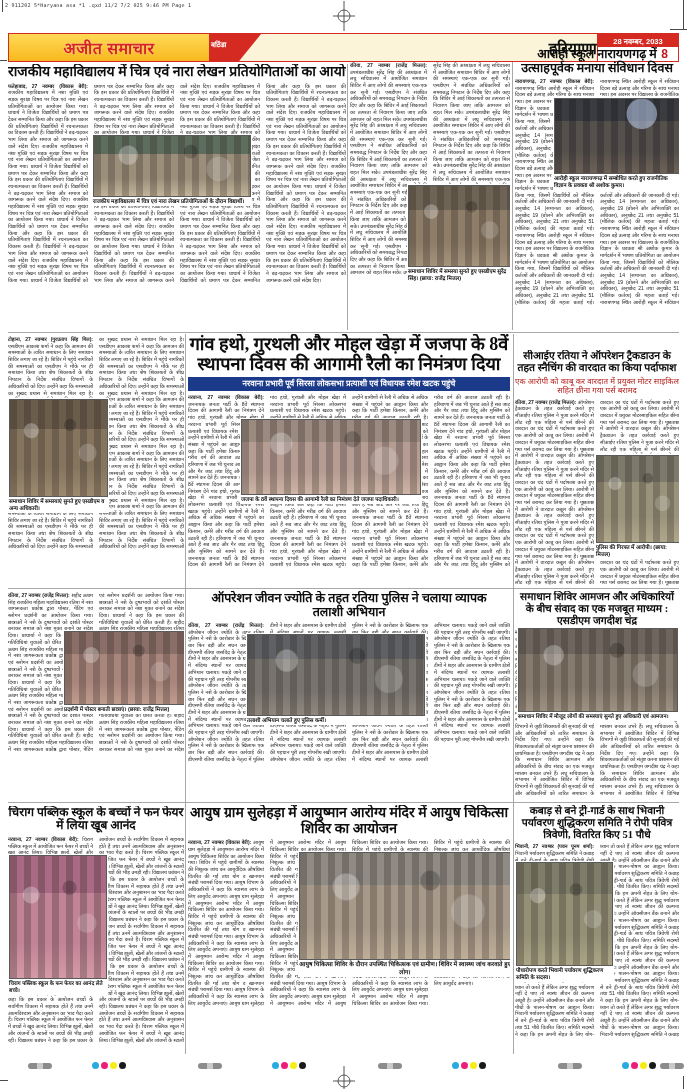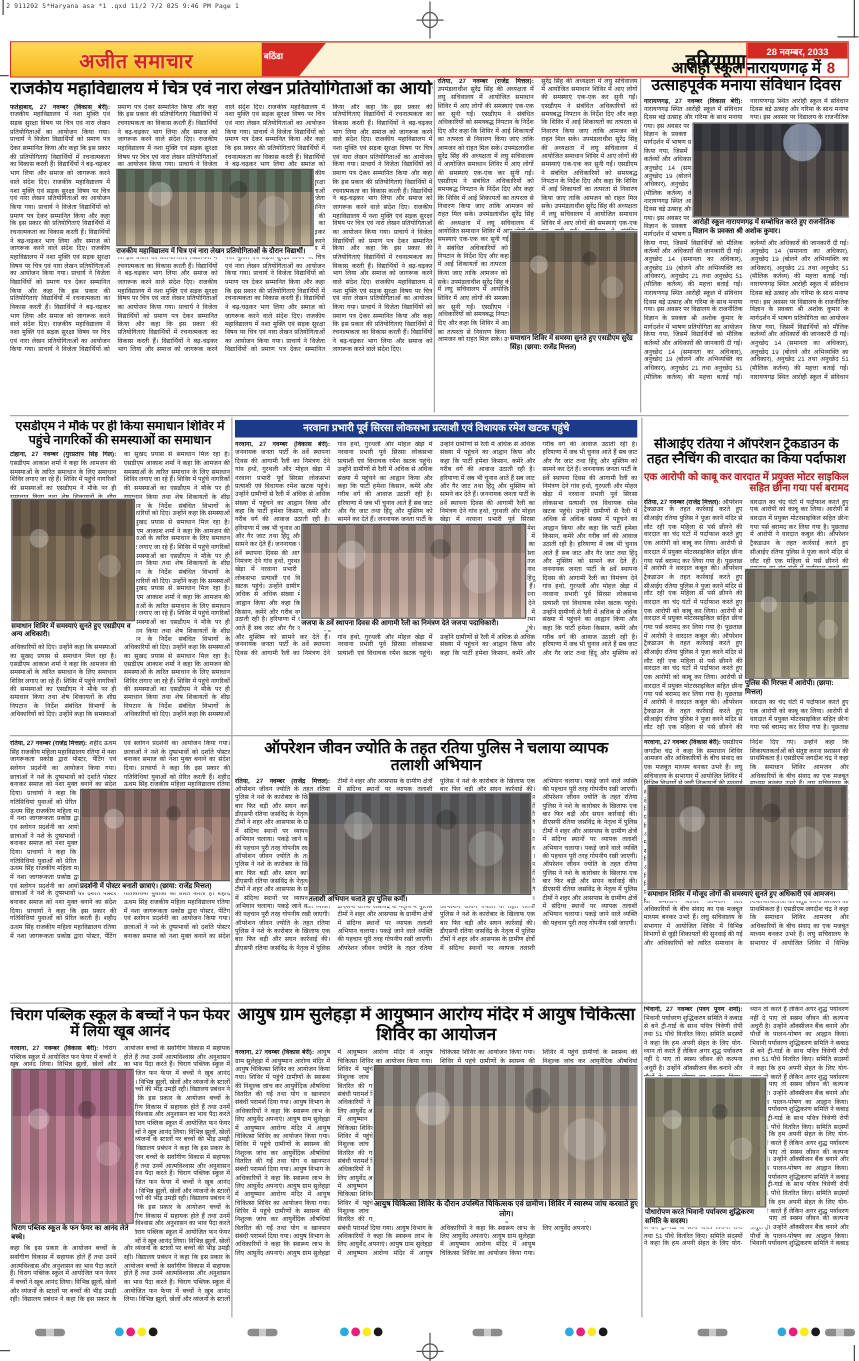--- a/index.html
+++ b/index.html
@@ -27,21 +27,21 @@
   .section-title{font-weight:bold;color:#111;font-size:16px;}
   .mast-date{flex:0 0 80px;border-left:1.5px solid #d42a22;display:flex;flex-direction:column;}
   .date-strip{background:#d42a22;color:#fff;font-size:7.5px;font-weight:bold;text-align:center;padding:2px 0 1px;}
   .page-num{flex:1;display:flex;align-items:center;justify-content:flex-end;padding-right:10px;color:#c0181c;font-weight:bold;font-size:12px;background:#fff;}
 
   
   .article{position:absolute;overflow:hidden;box-sizing:border-box;}
   .headline{font-weight:bold;color:#0d0d0d;text-align:center;line-height:1.12;margin:0 0 3px 0;font-family:"Liberation Serif","DejaVu Serif",serif;}
   .one-line{white-space:nowrap;overflow:hidden;}
   .subhead-navy{background:#1c3a8a;color:#fff;font-weight:bold;text-align:center;font-size:8px;padding:2.5px 2px;margin:2px 0 3px;line-height:1.1;}
-  .subhead-red{color:#b5201d;font-weight:bold;text-align:right;font-size:8px;line-height:1.2;margin:1px 0 3px;}
+  .subhead-red{color:#b5201d;font-weight:normal;text-align:center;font-size:8px;line-height:1.2;margin:1px 0 3px;}
   .body{font-size:5px;line-height:1.34;color:#1c1c1c;text-align:justify;overflow:hidden;}
   .cols2{column-count:2;column-gap:6px;}
   .cols4{column-count:4;column-gap:6px;}
   .dateline{font-weight:bold;}
   .photo-wrap{position:absolute;background:#fff;padding:1px;}
   .photo{width:100%;border:1px solid #5a5a5a;box-sizing:border-box;
     background:
       radial-gradient(circle at 22% 32%,rgba(255,255,255,.28) 0 7%,transparent 8%),
       radial-gradient(circle at 62% 26%,rgba(0,0,0,.22) 0 6%,transparent 7%),
       radial-gradient(circle at 80% 55%,rgba(255,255,255,.18) 0 9%,transparent 10%),
@@ -134,32 +134,32 @@
       <b class="dateline">नारायणगढ़, 27 नवम्बर (विकास बेरी):</b>
       <span>नारायणगढ़ स्थित आरोही स्कूल में संविधान दिवस बड़े उत्साह और गरिमा के साथ मनाया गया। इस अवसर पर विद्यालय के राजनीतिक विज्ञान के प्रवक्ता श्री अशोक कुमार के मार्गदर्शन में भाषण प्रतियोगिता का आयोजन किया गया, जिसमें विद्यार्थियों को मौलिक कर्तव्यों और अधिकारों की जानकारी दी गई। अनुच्छेद 14 (समानता का अधिकार), अनुच्छेद 19 (बोलने और अभिव्यक्ति का अधिकार), अनुच्छेद 21 तथा अनुच्छेद 51 (मौलिक कर्तव्य) की महत्ता बताई गई। नारायणगढ़ स्थित आरोही स्कूल में संविधान दिवस बड़े उत्साह और गरिमा के साथ मनाया गया। इस अवसर पर विद्यालय के राजनीतिक विज्ञान के प्रवक्ता श्री अशोक कुमार के मार्गदर्शन में भाषण प्रतियोगिता का आयोजन किया गया, जिसमें विद्यार्थियों को मौलिक कर्तव्यों और अधिकारों की जानकारी दी गई। अनुच्छेद 14 (समानता का अधिकार), अनुच्छेद 19 (बोलने और अभिव्यक्ति का अधिकार), अनुच्छेद 21 तथा अनुच्छेद 51 (मौलिक कर्तव्य) की महत्ता बताई गई। नारायणगढ़ स्थित आरोही स्कूल में संविधान दिवस बड़े उत्साह और गरिमा के साथ मनाया गया। इस अवसर पर विद्यालय के राजनीतिक विज्ञान के प्रवक्ता श्री अशोक कुमार के मार्गदर्शन में भाषण प्रतियोगिता का आयोजन किया गया, जिसमें विद्यार्थियों को मौलिक कर्तव्यों और अधिकारों की जानकारी दी गई। अनुच्छेद 14 (समानता का अधिकार), अनुच्छेद 19 (बोलने और अभिव्यक्ति का अधिकार), अनुच्छेद 21 तथा अनुच्छेद 51 (मौलिक कर्तव्य) की महत्ता बताई गई। नारायणगढ़ स्थित आरोही स्कूल में संविधान दिवस बड़े उत्साह और गरिमा के साथ मनाया गया। इस अवसर पर विद्यालय के राजनीतिक विज्ञान के प्रवक्ता श्री अशोक कुमार के मार्गदर्शन में भाषण प्रतियोगिता का आयोजन किया गया, जिसमें विद्यार्थियों को मौलिक कर्तव्यों और अधिकारों की जानकारी दी गई। अनुच्छेद 14 (समानता का अधिकार), अनुच्छेद 19 (बोलने और अभिव्यक्ति का अधिकार), अनुच्छेद 21 तथा अनुच्छेद 51 (मौलिक कर्तव्य) की महत्ता बताई गई। नारायणगढ़ स्थित आरोही स्कूल में संविधान दिवस बड़े उत्साह और गरिमा के साथ मनाया गया। इस अवसर पर विद्यालय के राजनीतिक विज्ञान के प्रवक्ता श्री अशोक कुमार के मार्गदर्शन में भाषण प्रतियोगिता का आयोजन किया गया, जिसमें विद्यार्थियों को मौलिक कर्तव्यों और अधिकारों की जानकारी दी गई। अनुच्छेद 14 (समानता का अधिकार), अनुच्छेद 19 (बोलने और अभिव्यक्ति का अधिकार), अनुच्छेद 21 तथा अनुच्छेद 51 (मौलिक कर्तव्य) की महत्ता बताई गई। नारायणगढ़ स्थित आरोही स्कूल में संविधान दिवस बड़े उत्साह और गरिमा के साथ मनाया गया। इस अवसर पर विद्यालय के राजनीतिक विज्ञान के प्रवक्ता श्री अशोक कुमार के मार्गदर्शन में भाषण प्रतियोगिता का आयोजन किया गया, जिसमें विद्यार्थियों को मौलिक कर्तव्यों और अधिकारों की जानकारी दी गई। अनुच्छेद 14 (समानता का अधिकार), अनुच्छेद 19 (बोलने और अभिव्यक्ति का अधिकार), अनुच्छेद 21 तथा अनुच्छेद 51 (मौलिक कर्तव्य) की महत्ता बताई गई। नारायणगढ़ स्थित आरोही स्कूल में संविधान दिवस बड़े उत्साह और गरिमा के साथ मनाया गया। इस अवसर पर विद्यालय के राजनीतिक विज्ञान के प्रवक्ता श्री अशोक कुमार के मार्गदर्शन में भाषण प्रतियोगिता का आयोजन किया गया, जिसमें विद्यार्थियों को मौलिक कर्तव्यों और अधिकारों की जानकारी दी गई। अनुच्छेद 14 (समानता का अधिकार), अनुच्छेद 19 (बोलने और अभिव्यक्ति का अधिकार), अनुच्छेद 21 तथा अनुच्छेद 51 (मौलिक कर्तव्य) की महत्ता बताई गई। नारायणगढ़ स्थित आरोही स्कूल में संविधान दिवस बड़े उत्साह और गरिमा के साथ मनाया गया। इस अवसर पर विद्यालय के राजनीतिक विज्ञान के प्रवक्ता श्री अशोक कुमार के मार्गदर्शन में भाषण प्रतियोगिता का आयोजन किया गया, जिसमें विद्यार्थियों को मौलिक कर्तव्यों और अधिकारों की जानकारी दी गई। अनुच्छेद 14 (समानता का अधिकार), अनुच्छेद 19 (बोलने और अभिव्यक्ति का अधिकार), अनुच्छेद 21 तथा अनुच्छेद 51 (मौलिक कर्तव्य) की महत्ता बताई गई। </span>
     </div>
     <div class="photo-wrap" style="left:38px;top:50px;width:126px">
       <div class="photo pC" style="height:76px;background-image:radial-gradient(circle at 70% 20%,rgba(200,220,255,.5) 0 14%,transparent 15%),repeating-linear-gradient(90deg,rgba(20,20,30,.3) 0 7px,rgba(0,0,0,0) 7px 14px),linear-gradient(180deg,#3a3c40 0 30%,#55504b 30% 70%,#6e6257 100%)"></div>
       <div class="caption">आरोही स्कूल नारायणगढ़ में सम्बोधित करते हुए राजनीतिक विज्ञान के प्रवक्ता श्री अशोक कुमार।</div>
     </div>
   </div>
 
   <div class="article" style="left:8px;top:336px;width:176px;height:248px">
-    <div class="headline" style="font-size:10px">एसडीएम ने मौके पर ही किया समाधान शिविर में पहुंचे नागरिकों की समस्याओं का समाधान</div>
     <div class="body cols2" style="height:215px">
       <b class="dateline">टोहाना, 27 नवम्बर (गुरप्रताप सिंह गिल):</b>
       <span>एसडीएम आकाश शर्मा ने कहा कि आमजन की समस्याओं के त्वरित समाधान के लिए समाधान शिविर लगाए जा रहे हैं। शिविर में पहुंचे नागरिकों की समस्याओं का एसडीएम ने मौके पर ही समाधान किया तथा शेष शिकायतों के शीघ्र निपटान के निर्देश संबंधित विभागों के अधिकारियों को दिए। उन्होंने कहा कि समस्याओं का सुखद प्रयास से समाधान मिल रहा है। एसडीएम आकाश शर्मा ने कहा कि आमजन की समस्याओं के त्वरित समाधान के लिए समाधान शिविर लगाए जा रहे हैं। शिविर में पहुंचे नागरिकों की समस्याओं का एसडीएम ने मौके पर ही समाधान किया तथा शेष शिकायतों के शीघ्र निपटान के निर्देश संबंधित विभागों के अधिकारियों को दिए। उन्होंने कहा कि समस्याओं का सुखद प्रयास से समाधान मिल रहा है। एसडीएम आकाश शर्मा ने कहा कि आमजन की समस्याओं के त्वरित समाधान के लिए समाधान शिविर लगाए जा रहे हैं। शिविर में पहुंचे नागरिकों की समस्याओं का एसडीएम ने मौके पर ही समाधान किया तथा शेष शिकायतों के शीघ्र निपटान के निर्देश संबंधित विभागों के अधिकारियों को दिए। उन्होंने कहा कि समस्याओं का सुखद प्रयास से समाधान मिल रहा है। एसडीएम आकाश शर्मा ने कहा कि आमजन की समस्याओं के त्वरित समाधान के लिए समाधान शिविर लगाए जा रहे हैं। शिविर में पहुंचे नागरिकों की समस्याओं का एसडीएम ने मौके पर ही समाधान किया तथा शेष शिकायतों के शीघ्र निपटान के निर्देश संबंधित विभागों के अधिकारियों को दिए। उन्होंने कहा कि समस्याओं का सुखद प्रयास से समाधान मिल रहा है। एसडीएम आकाश शर्मा ने कहा कि आमजन की समस्याओं के त्वरित समाधान के लिए समाधान शिविर लगाए जा रहे हैं। शिविर में पहुंचे नागरिकों की समस्याओं का एसडीएम ने मौके पर ही समाधान किया तथा शेष शिकायतों के शीघ्र निपटान के निर्देश संबंधित विभागों के अधिकारियों को दिए। उन्होंने कहा कि समस्याओं का सुखद प्रयास से समाधान मिल रहा है। एसडीएम आकाश शर्मा ने कहा कि आमजन की समस्याओं के त्वरित समाधान के लिए समाधान शिविर लगाए जा रहे हैं। शिविर में पहुंचे नागरिकों की समस्याओं का एसडीएम ने मौके पर ही समाधान किया तथा शेष शिकायतों के शीघ्र निपटान के निर्देश संबंधित विभागों के अधिकारियों को दिए। उन्होंने कहा कि समस्याओं का सुखद प्रयास से समाधान मिल रहा है। एसडीएम आकाश शर्मा ने कहा कि आमजन की समस्याओं के त्वरित समाधान के लिए समाधान शिविर लगाए जा रहे हैं। शिविर में पहुंचे नागरिकों की समस्याओं का एसडीएम ने मौके पर ही समाधान किया तथा शेष शिकायतों के शीघ्र निपटान के निर्देश संबंधित विभागों के अधिकारियों को दिए। उन्होंने कहा कि समस्याओं का सुखद प्रयास से समाधान मिल रहा है। एसडीएम आकाश शर्मा ने कहा कि आमजन की समस्याओं के त्वरित समाधान के लिए समाधान शिविर लगाए जा रहे हैं। शिविर में पहुंचे नागरिकों की समस्याओं का एसडीएम ने मौके पर ही समाधान किया तथा शेष शिकायतों के शीघ्र निपटान के निर्देश संबंधित विभागों के अधिकारियों को दिए। उन्होंने कहा कि समस्याओं का सुखद प्रयास से समाधान मिल रहा है। एसडीएम आकाश शर्मा ने कहा कि आमजन की समस्याओं के त्वरित समाधान के लिए समाधान शिविर लगाए जा रहे हैं। शिविर में पहुंचे नागरिकों की समस्याओं का एसडीएम ने मौके पर ही समाधान किया तथा शेष शिकायतों के शीघ्र निपटान के निर्देश संबंधित विभागों के अधिकारियों को दिए। उन्होंने कहा कि समस्याओं का सुखद प्रयास से समाधान मिल रहा है। एसडीएम आकाश शर्मा ने कहा कि आमजन की समस्याओं के त्वरित समाधान के लिए समाधान शिविर लगाए जा रहे हैं। शिविर में पहुंचे नागरिकों की समस्याओं का एसडीएम ने मौके पर ही समाधान किया तथा शेष शिकायतों के शीघ्र निपटान के निर्देश संबंधित विभागों के अधिकारियों को दिए। उन्होंने कहा कि समस्याओं का सुखद प्रयास से समाधान मिल रहा है। </span>
     </div>
     <div class="photo-wrap" style="left:0;top:62px;width:99px">
       <div class="photo pD" style="height:98px"></div>
       <div class="caption">समाधान शिविर में समस्याएं सुनते हुए एसडीएम व अन्य अधिकारी।</div>
     </div>
   </div>
 
   <div class="article" style="left:188px;top:334px;width:322px;height:252px">
+    <div class="headline" style="font-size:18px">गांव हथो, गुरथली और मोहल खेड़ा में जजपा के 8वें स्थापना दिवस की आगामी रैली का निमंत्रण दिया</div>
     <div class="subhead-navy">नरवाना प्रभारी पूर्व सिरसा लोकसभा प्रत्याशी एवं विधायक रमेश खटक पहुंचे</div>
     <div class="body cols4" style="height:175px">
       <b class="dateline">नरवाना, 27 नवम्बर (विकास बेरी):</b>
       <span>जननायक जनता पार्टी के 8वें स्थापना दिवस की आगामी रैली का निमंत्रण देने गांव हथो, गुरथली और मोहल खेड़ा में नरवाना प्रभारी पूर्व सिरसा लोकसभा प्रत्याशी एवं विधायक रमेश खटक पहुंचे। उन्होंने ग्रामीणों से रैली में अधिक से अधिक संख्या में पहुंचने का आह्वान किया और कहा कि पार्टी हमेशा किसान, कमेरे और गरीब वर्ग की आवाज उठाती रही है। हरियाणा में जब भी चुनाव आते हैं सब जाट और गैर जाट तथा हिंदू और मुस्लिम को सामने कर देते हैं। जननायक जनता पार्टी के 8वें स्थापना दिवस की आगामी रैली का निमंत्रण देने गांव हथो, गुरथली और मोहल खेड़ा में नरवाना प्रभारी पूर्व सिरसा लोकसभा प्रत्याशी एवं विधायक रमेश खटक पहुंचे। उन्होंने ग्रामीणों से रैली में अधिक से अधिक संख्या में पहुंचने का आह्वान किया और कहा कि पार्टी हमेशा किसान, कमेरे और गरीब वर्ग की आवाज उठाती रही है। हरियाणा में जब भी चुनाव आते हैं सब जाट और गैर जाट तथा हिंदू और मुस्लिम को सामने कर देते हैं। जननायक जनता पार्टी के 8वें स्थापना दिवस की आगामी रैली का निमंत्रण देने गांव हथो, गुरथली और मोहल खेड़ा में नरवाना प्रभारी पूर्व सिरसा लोकसभा प्रत्याशी एवं विधायक रमेश खटक पहुंचे। उन्होंने ग्रामीणों से रैली में अधिक से अधिक संख्या में पहुंचने का आह्वान किया और कहा कि पार्टी हमेशा किसान, कमेरे और गरीब वर्ग की आवाज उठाती रही है। हरियाणा में जब भी चुनाव आते हैं सब जाट और गैर जाट तथा हिंदू और मुस्लिम को सामने कर देते हैं। जननायक जनता पार्टी के 8वें स्थापना दिवस की आगामी रैली का निमंत्रण देने गांव हथो, गुरथली और मोहल खेड़ा में नरवाना प्रभारी पूर्व सिरसा लोकसभा प्रत्याशी एवं विधायक रमेश खटक पहुंचे। उन्होंने ग्रामीणों से रैली में अधिक से अधिक संख्या में पहुंचने का आह्वान किया और कहा कि पार्टी हमेशा किसान, कमेरे और गरीब वर्ग की आवाज उठाती रही है। हरियाणा में जब भी चुनाव आते हैं सब जाट और गैर जाट तथा हिंदू और मुस्लिम को सामने कर देते हैं। जननायक जनता पार्टी के 8वें स्थापना दिवस की आगामी रैली का निमंत्रण देने गांव हथो, गुरथली और मोहल खेड़ा में नरवाना प्रभारी पूर्व सिरसा लोकसभा प्रत्याशी एवं विधायक रमेश खटक पहुंचे। उन्होंने ग्रामीणों से रैली में अधिक से अधिक संख्या में पहुंचने का आह्वान किया और कहा कि पार्टी हमेशा किसान, कमेरे और गरीब वर्ग की आवाज उठाती रही है। हरियाणा में जब भी चुनाव आते हैं सब जाट और गैर जाट तथा हिंदू और मुस्लिम को सामने कर देते हैं। जननायक जनता पार्टी के 8वें स्थापना दिवस की आगामी रैली का निमंत्रण देने गांव हथो, गुरथली और मोहल खेड़ा में नरवाना प्रभारी पूर्व सिरसा लोकसभा प्रत्याशी एवं विधायक रमेश खटक पहुंचे। उन्होंने ग्रामीणों से रैली में अधिक से अधिक संख्या में पहुंचने का आह्वान किया और कहा कि पार्टी हमेशा किसान, कमेरे और गरीब वर्ग की आवाज उठाती रही है। हरियाणा में जब भी चुनाव आते हैं सब जाट और गैर जाट तथा हिंदू और मुस्लिम को सामने कर देते हैं। जननायक जनता पार्टी के 8वें स्थापना दिवस की आगामी रैली का निमंत्रण देने गांव हथो, गुरथली और मोहल खेड़ा में नरवाना प्रभारी पूर्व सिरसा लोकसभा प्रत्याशी एवं विधायक रमेश खटक पहुंचे। उन्होंने ग्रामीणों से रैली में अधिक से अधिक संख्या में पहुंचने का आह्वान किया और कहा कि पार्टी हमेशा किसान, कमेरे और गरीब वर्ग की आवाज उठाती रही है। हरियाणा में जब भी चुनाव आते हैं सब जाट और गैर जाट तथा हिंदू और मुस्लिम को सामने कर देते हैं। जननायक जनता पार्टी के 8वें स्थापना दिवस की आगामी रैली का निमंत्रण देने गांव हथो, गुरथली और मोहल खेड़ा में नरवाना प्रभारी पूर्व सिरसा लोकसभा प्रत्याशी एवं विधायक रमेश खटक पहुंचे। उन्होंने ग्रामीणों से रैली में अधिक से अधिक संख्या में पहुंचने का आह्वान किया और कहा कि पार्टी हमेशा किसान, कमेरे और गरीब वर्ग की आवाज उठाती रही है। हरियाणा में जब भी चुनाव आते हैं सब जाट और गैर जाट तथा हिंदू और मुस्लिम को सामने कर देते हैं। जननायक जनता पार्टी के 8वें स्थापना दिवस की आगामी रैली का निमंत्रण देने गांव हथो, गुरथली और मोहल खेड़ा में नरवाना प्रभारी पूर्व सिरसा लोकसभा प्रत्याशी एवं विधायक रमेश खटक पहुंचे। उन्होंने ग्रामीणों से रैली में अधिक से अधिक संख्या में पहुंचने का आह्वान किया और कहा कि पार्टी हमेशा किसान, कमेरे और गरीब वर्ग की आवाज उठाती रही है। हरियाणा में जब भी चुनाव आते हैं सब जाट और गैर जाट तथा हिंदू और मुस्लिम को सामने कर देते हैं। जननायक जनता पार्टी के 8वें स्थापना दिवस की आगामी रैली का निमंत्रण देने गांव हथो, गुरथली और मोहल खेड़ा में नरवाना प्रभारी पूर्व सिरसा लोकसभा प्रत्याशी एवं विधायक रमेश खटक पहुंचे। उन्होंने ग्रामीणों से रैली में अधिक से अधिक संख्या में पहुंचने का आह्वान किया और कहा कि पार्टी हमेशा किसान, कमेरे और गरीब वर्ग की आवाज उठाती रही है। हरियाणा में जब भी चुनाव आते हैं सब जाट और गैर जाट तथा हिंदू और मुस्लिम को सामने कर देते हैं। </span>
     </div>
     <div class="photo-wrap" style="left:52px;top:84px;width:180px">
       <div class="photo pE" style="height:76px"></div>
       <div class="caption">जजपा के 8वें स्थापना दिवस की आगामी रैली का निमंत्रण देते जजपा पदाधिकारी।</div>
     </div>
   </div>
@@ -194,20 +194,21 @@
       <b class="dateline">रतिया, 27 नवम्बर (राजेंद्र मित्तल):</b>
       <span>ऑपरेशन जीवन ज्योति के तहत रतिया पुलिस ने नशे के कारोबार के खिलाफ एक बार फिर बड़ी और सघन कार्रवाई की। डीएसपी रतिया जसविंद्र के नेतृत्व में पुलिस टीमों ने शहर और आसपास के ग्रामीण क्षेत्रों में संदिग्ध स्थानों पर व्यापक तलाशी अभियान चलाया। पकड़े जाने वाले व्यक्ति की पहचान पूरी तरह गोपनीय रखी जाएगी। ऑपरेशन जीवन ज्योति के तहत रतिया पुलिस ने नशे के कारोबार के खिलाफ एक बार फिर बड़ी और सघन कार्रवाई की। डीएसपी रतिया जसविंद्र के नेतृत्व में पुलिस टीमों ने शहर और आसपास के ग्रामीण क्षेत्रों में संदिग्ध स्थानों पर व्यापक तलाशी अभियान चलाया। पकड़े जाने वाले व्यक्ति की पहचान पूरी तरह गोपनीय रखी जाएगी। ऑपरेशन जीवन ज्योति के तहत रतिया पुलिस ने नशे के कारोबार के खिलाफ एक बार फिर बड़ी और सघन कार्रवाई की। डीएसपी रतिया जसविंद्र के नेतृत्व में पुलिस टीमों ने शहर और आसपास के ग्रामीण क्षेत्रों में संदिग्ध स्थानों पर व्यापक तलाशी अभियान चलाया। पकड़े जाने वाले व्यक्ति की पहचान पूरी तरह गोपनीय रखी जाएगी। ऑपरेशन जीवन ज्योति के तहत रतिया पुलिस ने नशे के कारोबार के खिलाफ एक बार फिर बड़ी और सघन कार्रवाई की। डीएसपी रतिया जसविंद्र के नेतृत्व में पुलिस टीमों ने शहर और आसपास के ग्रामीण क्षेत्रों में संदिग्ध स्थानों पर व्यापक तलाशी अभियान चलाया। पकड़े जाने वाले व्यक्ति की पहचान पूरी तरह गोपनीय रखी जाएगी। ऑपरेशन जीवन ज्योति के तहत रतिया पुलिस ने नशे के कारोबार के खिलाफ एक बार फिर बड़ी और सघन कार्रवाई की। डीएसपी रतिया जसविंद्र के नेतृत्व में पुलिस टीमों ने शहर और आसपास के ग्रामीण क्षेत्रों में संदिग्ध स्थानों पर व्यापक तलाशी अभियान चलाया। पकड़े जाने वाले व्यक्ति की पहचान पूरी तरह गोपनीय रखी जाएगी। ऑपरेशन जीवन ज्योति के तहत रतिया पुलिस ने नशे के कारोबार के खिलाफ एक बार फिर बड़ी और सघन कार्रवाई की। डीएसपी रतिया जसविंद्र के नेतृत्व में पुलिस टीमों ने शहर और आसपास के ग्रामीण क्षेत्रों में संदिग्ध स्थानों पर व्यापक तलाशी अभियान चलाया। पकड़े जाने वाले व्यक्ति की पहचान पूरी तरह गोपनीय रखी जाएगी। ऑपरेशन जीवन ज्योति के तहत रतिया पुलिस ने नशे के कारोबार के खिलाफ एक बार फिर बड़ी और सघन कार्रवाई की। डीएसपी रतिया जसविंद्र के नेतृत्व में पुलिस टीमों ने शहर और आसपास के ग्रामीण क्षेत्रों में संदिग्ध स्थानों पर व्यापक तलाशी अभियान चलाया। पकड़े जाने वाले व्यक्ति की पहचान पूरी तरह गोपनीय रखी जाएगी। ऑपरेशन जीवन ज्योति के तहत रतिया पुलिस ने नशे के कारोबार के खिलाफ एक बार फिर बड़ी और सघन कार्रवाई की। डीएसपी रतिया जसविंद्र के नेतृत्व में पुलिस टीमों ने शहर और आसपास के ग्रामीण क्षेत्रों में संदिग्ध स्थानों पर व्यापक तलाशी अभियान चलाया। पकड़े जाने वाले व्यक्ति की पहचान पूरी तरह गोपनीय रखी जाएगी। ऑपरेशन जीवन ज्योति के तहत रतिया पुलिस ने नशे के कारोबार के खिलाफ एक बार फिर बड़ी और सघन कार्रवाई की। डीएसपी रतिया जसविंद्र के नेतृत्व में पुलिस टीमों ने शहर और आसपास के ग्रामीण क्षेत्रों में संदिग्ध स्थानों पर व्यापक तलाशी अभियान चलाया। पकड़े जाने वाले व्यक्ति की पहचान पूरी तरह गोपनीय रखी जाएगी। ऑपरेशन जीवन ज्योति के तहत रतिया पुलिस ने नशे के कारोबार के खिलाफ एक बार फिर बड़ी और सघन कार्रवाई की। डीएसपी रतिया जसविंद्र के नेतृत्व में पुलिस टीमों ने शहर और आसपास के ग्रामीण क्षेत्रों में संदिग्ध स्थानों पर व्यापक तलाशी अभियान चलाया। पकड़े जाने वाले व्यक्ति की पहचान पूरी तरह गोपनीय रखी जाएगी। </span>
     </div>
     <div class="photo-wrap" style="left:58px;top:42px;width:178px">
       <div class="photo pH" style="height:82px"></div>
       <div class="caption">तलाशी अभियान चलाते हुए पुलिस कर्मी।</div>
     </div>
   </div>
 
   <div class="article" style="left:515px;top:591px;width:164px;height:208px">
+    <div class="headline" style="font-size:10.5px">समाधान शिविर आमजन और अधिकारियों के बीच संवाद का एक मजबूत माध्यम : एसडीएम जगदीश चंद्र</div>
     <div class="body cols2" style="height:170px">
       <b class="dateline">नरवाना, 27 नवम्बर (विकास बेरी):</b>
       <span>एसडीएम जगदीश चंद्र ने कहा कि समाधान शिविर आमजन और अधिकारियों के बीच संवाद का एक मजबूत माध्यम बनकर उभरे हैं। लघु सचिवालय के सभागार में आयोजित शिविर में विभिन्न विभागों से जुड़ी शिकायतों की सुनवाई की गई और अधिकारियों को त्वरित समाधान के निर्देश दिए गए। उन्होंने कहा कि शिकायतकर्ताओं को संतुष्ट करना प्रशासन की प्राथमिकता है। एसडीएम जगदीश चंद्र ने कहा कि समाधान शिविर आमजन और अधिकारियों के बीच संवाद का एक मजबूत माध्यम बनकर उभरे हैं। लघु सचिवालय के सभागार में आयोजित शिविर में विभिन्न विभागों से जुड़ी शिकायतों की सुनवाई की गई और अधिकारियों को त्वरित समाधान के निर्देश दिए गए। उन्होंने कहा कि शिकायतकर्ताओं को संतुष्ट करना प्रशासन की प्राथमिकता है। एसडीएम जगदीश चंद्र ने कहा कि समाधान शिविर आमजन और अधिकारियों के बीच संवाद का एक मजबूत माध्यम बनकर उभरे हैं। लघु सचिवालय के सभागार में आयोजित शिविर में विभिन्न विभागों से जुड़ी शिकायतों की सुनवाई की गई और अधिकारियों को त्वरित समाधान के निर्देश दिए गए। उन्होंने कहा कि शिकायतकर्ताओं को संतुष्ट करना प्रशासन की प्राथमिकता है। एसडीएम जगदीश चंद्र ने कहा कि समाधान शिविर आमजन और अधिकारियों के बीच संवाद का एक मजबूत माध्यम बनकर उभरे हैं। लघु सचिवालय के सभागार में आयोजित शिविर में विभिन्न विभागों से जुड़ी शिकायतों की सुनवाई की गई और अधिकारियों को त्वरित समाधान के निर्देश दिए गए। उन्होंने कहा कि शिकायतकर्ताओं को संतुष्ट करना प्रशासन की प्राथमिकता है। एसडीएम जगदीश चंद्र ने कहा कि समाधान शिविर आमजन और अधिकारियों के बीच संवाद का एक मजबूत माध्यम बनकर उभरे हैं। लघु सचिवालय के सभागार में आयोजित शिविर में विभिन्न विभागों से जुड़ी शिकायतों की सुनवाई की गई और अधिकारियों को त्वरित समाधान के निर्देश दिए गए। उन्होंने कहा कि शिकायतकर्ताओं को संतुष्ट करना प्रशासन की प्राथमिकता है। एसडीएम जगदीश चंद्र ने कहा कि समाधान शिविर आमजन और अधिकारियों के बीच संवाद का एक मजबूत माध्यम बनकर उभरे हैं। लघु सचिवालय के सभागार में आयोजित शिविर में विभिन्न विभागों से जुड़ी शिकायतों की सुनवाई की गई और अधिकारियों को त्वरित समाधान के निर्देश दिए गए। उन्होंने कहा कि शिकायतकर्ताओं को संतुष्ट करना प्रशासन की प्राथमिकता है। एसडीएम जगदीश चंद्र ने कहा कि समाधान शिविर आमजन और अधिकारियों के बीच संवाद का एक मजबूत माध्यम बनकर उभरे हैं। लघु सचिवालय के सभागार में आयोजित शिविर में विभिन्न विभागों से जुड़ी शिकायतों की सुनवाई की गई और अधिकारियों को त्वरित समाधान के निर्देश दिए गए। उन्होंने कहा कि शिकायतकर्ताओं को संतुष्ट करना प्रशासन की प्राथमिकता है। एसडीएम जगदीश चंद्र ने कहा कि समाधान शिविर आमजन और अधिकारियों के बीच संवाद का एक मजबूत माध्यम बनकर उभरे हैं। लघु सचिवालय के सभागार में आयोजित शिविर में विभिन्न विभागों से जुड़ी शिकायतों की सुनवाई की गई और अधिकारियों को त्वरित समाधान के निर्देश दिए गए। उन्होंने कहा कि शिकायतकर्ताओं को संतुष्ट करना प्रशासन की प्राथमिकता है। </span>
     </div>
     <div class="photo-wrap" style="left:2px;top:36px;width:160px">
       <div class="photo pI" style="height:84px"></div>
       <div class="caption">समाधान शिविर में मौजूद लोगों की समस्याएं सुनते हुए अधिकारी एवं आमजन।</div>
     </div>
   </div>
 
@@ -229,20 +230,21 @@
       <b class="dateline">नरवाना, 27 नवम्बर (विकास बेरी):</b>
       <span>आयुष ग्राम सुलेहड़ा में आयुष्मान आरोग्य मंदिर में आयुष चिकित्सा शिविर का आयोजन किया गया। शिविर में पहुंचे ग्रामीणों के स्वास्थ्य की निशुल्क जांच कर आयुर्वेदिक औषधियां वितरित की गईं तथा योग व खानपान संबंधी परामर्श दिया गया। आयुष विभाग के अधिकारियों ने कहा कि स्वास्थ्य लाभ के लिए आयुर्वेद अपनाएं। आयुष ग्राम सुलेहड़ा में आयुष्मान आरोग्य मंदिर में आयुष चिकित्सा शिविर का आयोजन किया गया। शिविर में पहुंचे ग्रामीणों के स्वास्थ्य की निशुल्क जांच कर आयुर्वेदिक औषधियां वितरित की गईं तथा योग व खानपान संबंधी परामर्श दिया गया। आयुष विभाग के अधिकारियों ने कहा कि स्वास्थ्य लाभ के लिए आयुर्वेद अपनाएं। आयुष ग्राम सुलेहड़ा में आयुष्मान आरोग्य मंदिर में आयुष चिकित्सा शिविर का आयोजन किया गया। शिविर में पहुंचे ग्रामीणों के स्वास्थ्य की निशुल्क जांच कर आयुर्वेदिक औषधियां वितरित की गईं तथा योग व खानपान संबंधी परामर्श दिया गया। आयुष विभाग के अधिकारियों ने कहा कि स्वास्थ्य लाभ के लिए आयुर्वेद अपनाएं। आयुष ग्राम सुलेहड़ा में आयुष्मान आरोग्य मंदिर में आयुष चिकित्सा शिविर का आयोजन किया गया। शिविर में पहुंचे ग्रामीणों के स्वास्थ्य की निशुल्क जांच कर आयुर्वेदिक औषधियां वितरित की गईं तथा योग व खानपान संबंधी परामर्श दिया गया। आयुष विभाग के अधिकारियों ने कहा कि स्वास्थ्य लाभ के लिए आयुर्वेद अपनाएं। आयुष ग्राम सुलेहड़ा में आयुष्मान आरोग्य मंदिर में आयुष चिकित्सा शिविर का आयोजन किया गया। शिविर में पहुंचे ग्रामीणों के स्वास्थ्य की निशुल्क जांच कर आयुर्वेदिक औषधियां वितरित की गईं तथा योग व खानपान संबंधी परामर्श दिया गया। आयुष विभाग के अधिकारियों ने कहा कि स्वास्थ्य लाभ के लिए आयुर्वेद अपनाएं। आयुष ग्राम सुलेहड़ा में आयुष्मान आरोग्य मंदिर में आयुष चिकित्सा शिविर का आयोजन किया गया। शिविर में पहुंचे ग्रामीणों के स्वास्थ्य की निशुल्क जांच कर आयुर्वेदिक औषधियां वितरित की गईं तथा योग व खानपान संबंधी परामर्श दिया गया। आयुष विभाग के अधिकारियों ने कहा कि स्वास्थ्य लाभ के लिए आयुर्वेद अपनाएं। आयुष ग्राम सुलेहड़ा में आयुष्मान आरोग्य मंदिर में आयुष चिकित्सा शिविर का आयोजन किया गया। शिविर में पहुंचे ग्रामीणों के स्वास्थ्य की निशुल्क जांच कर आयुर्वेदिक औषधियां वितरित की गईं तथा योग व खानपान संबंधी परामर्श दिया गया। आयुष विभाग के अधिकारियों ने कहा कि स्वास्थ्य लाभ के लिए आयुर्वेद अपनाएं। आयुष ग्राम सुलेहड़ा में आयुष्मान आरोग्य मंदिर में आयुष चिकित्सा शिविर का आयोजन किया गया। शिविर में पहुंचे ग्रामीणों के स्वास्थ्य की निशुल्क जांच कर आयुर्वेदिक औषधियां वितरित की गईं तथा योग व खानपान संबंधी परामर्श दिया गया। आयुष विभाग के अधिकारियों ने कहा कि स्वास्थ्य लाभ के लिए आयुर्वेद अपनाएं। आयुष ग्राम सुलेहड़ा में आयुष्मान आरोग्य मंदिर में आयुष चिकित्सा शिविर का आयोजन किया गया। शिविर में पहुंचे ग्रामीणों के स्वास्थ्य की निशुल्क जांच कर आयुर्वेदिक औषधियां वितरित की गईं तथा योग व खानपान संबंधी परामर्श दिया गया। आयुष विभाग के अधिकारियों ने कहा कि स्वास्थ्य लाभ के लिए आयुर्वेद अपनाएं। आयुष ग्राम सुलेहड़ा में आयुष्मान आरोग्य मंदिर में आयुष चिकित्सा शिविर का आयोजन किया गया। शिविर में पहुंचे ग्रामीणों के स्वास्थ्य की निशुल्क जांच कर आयुर्वेदिक औषधियां वितरित की गईं तथा योग व खानपान संबंधी परामर्श दिया गया। आयुष विभाग के अधिकारियों ने कहा कि स्वास्थ्य लाभ के लिए आयुर्वेद अपनाएं। आयुष ग्राम सुलेहड़ा में आयुष्मान आरोग्य मंदिर में आयुष चिकित्सा शिविर का आयोजन किया गया। शिविर में पहुंचे ग्रामीणों के स्वास्थ्य की निशुल्क जांच कर आयुर्वेदिक औषधियां वितरित की गईं तथा योग व खानपान संबंधी परामर्श दिया गया। आयुष विभाग के अधिकारियों ने कहा कि स्वास्थ्य लाभ के लिए आयुर्वेद अपनाएं। आयुष ग्राम सुलेहड़ा में आयुष्मान आरोग्य मंदिर में आयुष चिकित्सा शिविर का आयोजन किया गया। शिविर में पहुंचे ग्रामीणों के स्वास्थ्य की निशुल्क जांच कर आयुर्वेदिक औषधियां वितरित की गईं तथा योग व खानपान संबंधी परामर्श दिया गया। आयुष विभाग के अधिकारियों ने कहा कि स्वास्थ्य लाभ के लिए आयुर्वेद अपनाएं। </span>
     </div>
     <div class="photo-wrap" style="left:110px;top:46px;width:212px">
       <div class="photo pK" style="height:108px"></div>
       <div class="caption center" style="font-size:6px">आयुष चिकित्सा शिविर के दौरान उपस्थित चिकित्सक एवं ग्रामीण। शिविर में स्वास्थ्य जांच करवाते हुए लोग।</div>
     </div>
   </div>
 
   <div class="article" style="left:515px;top:805px;width:164px;height:250px">
+    <div class="headline" style="font-size:10.5px">कबाड़ से बने ट्री-गार्ड के साथ भिवानी पर्यावरण शुद्धिकरण समिति ने रोपी पवित्र त्रिवेणी, वितरित किए 51 पौधे</div>
     <div class="body cols2" style="height:200px">
       <b class="dateline">भिवानी, 27 नवम्बर (पवन पूनम शर्मा):</b>
       <span>भिवानी पर्यावरण शुद्धिकरण समिति ने कबाड़ से बने ट्री-गार्ड के साथ पवित्र त्रिवेणी रोपी तथा 51 पौधे वितरित किए। समिति सदस्यों ने कहा कि हम अपनी सेहत के लिए योग-ध्यान तो करते हैं लेकिन अगर शुद्ध पर्यावरण नहीं दे पाए तो स्वस्थ जीवन की कल्पना अधूरी है। उन्होंने ऑक्सीजन बैंक बनाने और पौधों के पालन-पोषण का आह्वान किया। भिवानी पर्यावरण शुद्धिकरण समिति ने कबाड़ से बने ट्री-गार्ड के साथ पवित्र त्रिवेणी रोपी तथा 51 पौधे वितरित किए। समिति सदस्यों ने कहा कि हम अपनी सेहत के लिए योग-ध्यान तो करते हैं लेकिन अगर शुद्ध पर्यावरण नहीं दे पाए तो स्वस्थ जीवन की कल्पना अधूरी है। उन्होंने ऑक्सीजन बैंक बनाने और पौधों के पालन-पोषण का आह्वान किया। भिवानी पर्यावरण शुद्धिकरण समिति ने कबाड़ से बने ट्री-गार्ड के साथ पवित्र त्रिवेणी रोपी तथा 51 पौधे वितरित किए। समिति सदस्यों ने कहा कि हम अपनी सेहत के लिए योग-ध्यान तो करते हैं लेकिन अगर शुद्ध पर्यावरण नहीं दे पाए तो स्वस्थ जीवन की कल्पना अधूरी है। उन्होंने ऑक्सीजन बैंक बनाने और पौधों के पालन-पोषण का आह्वान किया। भिवानी पर्यावरण शुद्धिकरण समिति ने कबाड़ से बने ट्री-गार्ड के साथ पवित्र त्रिवेणी रोपी तथा 51 पौधे वितरित किए। समिति सदस्यों ने कहा कि हम अपनी सेहत के लिए योग-ध्यान तो करते हैं लेकिन अगर शुद्ध पर्यावरण नहीं दे पाए तो स्वस्थ जीवन की कल्पना अधूरी है। उन्होंने ऑक्सीजन बैंक बनाने और पौधों के पालन-पोषण का आह्वान किया। भिवानी पर्यावरण शुद्धिकरण समिति ने कबाड़ से बने ट्री-गार्ड के साथ पवित्र त्रिवेणी रोपी तथा 51 पौधे वितरित किए। समिति सदस्यों ने कहा कि हम अपनी सेहत के लिए योग-ध्यान तो करते हैं लेकिन अगर शुद्ध पर्यावरण नहीं दे पाए तो स्वस्थ जीवन की कल्पना अधूरी है। उन्होंने ऑक्सीजन बैंक बनाने और पौधों के पालन-पोषण का आह्वान किया। भिवानी पर्यावरण शुद्धिकरण समिति ने कबाड़ से बने ट्री-गार्ड के साथ पवित्र त्रिवेणी रोपी तथा 51 पौधे वितरित किए। समिति सदस्यों ने कहा कि हम अपनी सेहत के लिए योग-ध्यान तो करते हैं लेकिन अगर शुद्ध पर्यावरण नहीं दे पाए तो स्वस्थ जीवन की कल्पना अधूरी है। उन्होंने ऑक्सीजन बैंक बनाने और पौधों के पालन-पोषण का आह्वान किया। भिवानी पर्यावरण शुद्धिकरण समिति ने कबाड़ से बने ट्री-गार्ड के साथ पवित्र त्रिवेणी रोपी तथा 51 पौधे वितरित किए। समिति सदस्यों ने कहा कि हम अपनी सेहत के लिए योग-ध्यान तो करते हैं लेकिन अगर शुद्ध पर्यावरण नहीं दे पाए तो स्वस्थ जीवन की कल्पना अधूरी है। उन्होंने ऑक्सीजन बैंक बनाने और पौधों के पालन-पोषण का आह्वान किया। भिवानी पर्यावरण शुद्धिकरण समिति ने कबाड़ से बने ट्री-गार्ड के साथ पवित्र त्रिवेणी रोपी तथा 51 पौधे वितरित किए। समिति सदस्यों ने कहा कि हम अपनी सेहत के लिए योग-ध्यान तो करते हैं लेकिन अगर शुद्ध पर्यावरण नहीं दे पाए तो स्वस्थ जीवन की कल्पना अधूरी है। उन्होंने ऑक्सीजन बैंक बनाने और पौधों के पालन-पोषण का आह्वान किया। भिवानी पर्यावरण शुद्धिकरण समिति ने कबाड़ से बने ट्री-गार्ड के साथ पवित्र त्रिवेणी रोपी तथा 51 पौधे वितरित किए। समिति सदस्यों ने कहा कि हम अपनी सेहत के लिए योग-ध्यान तो करते हैं लेकिन अगर शुद्ध पर्यावरण नहीं दे पाए तो स्वस्थ जीवन की कल्पना अधूरी है। उन्होंने ऑक्सीजन बैंक बनाने और पौधों के पालन-पोषण का आह्वान किया। भिवानी पर्यावरण शुद्धिकरण समिति ने कबाड़ से बने ट्री-गार्ड के साथ पवित्र त्रिवेणी रोपी तथा 51 पौधे वितरित किए। समिति सदस्यों ने कहा कि हम अपनी सेहत के लिए योग-ध्यान तो करते हैं लेकिन अगर शुद्ध पर्यावरण नहीं दे पाए तो स्वस्थ जीवन की कल्पना अधूरी है। उन्होंने ऑक्सीजन बैंक बनाने और पौधों के पालन-पोषण का आह्वान किया। </span>
     </div>
     <div class="photo-wrap" style="left:0;top:56px;width:97px">
       <div class="photo pL" style="height:104px"></div>
       <div class="caption">पौधारोपण करते भिवानी पर्यावरण शुद्धिकरण समिति के सदस्य।</div>
     </div>
   </div>
 

